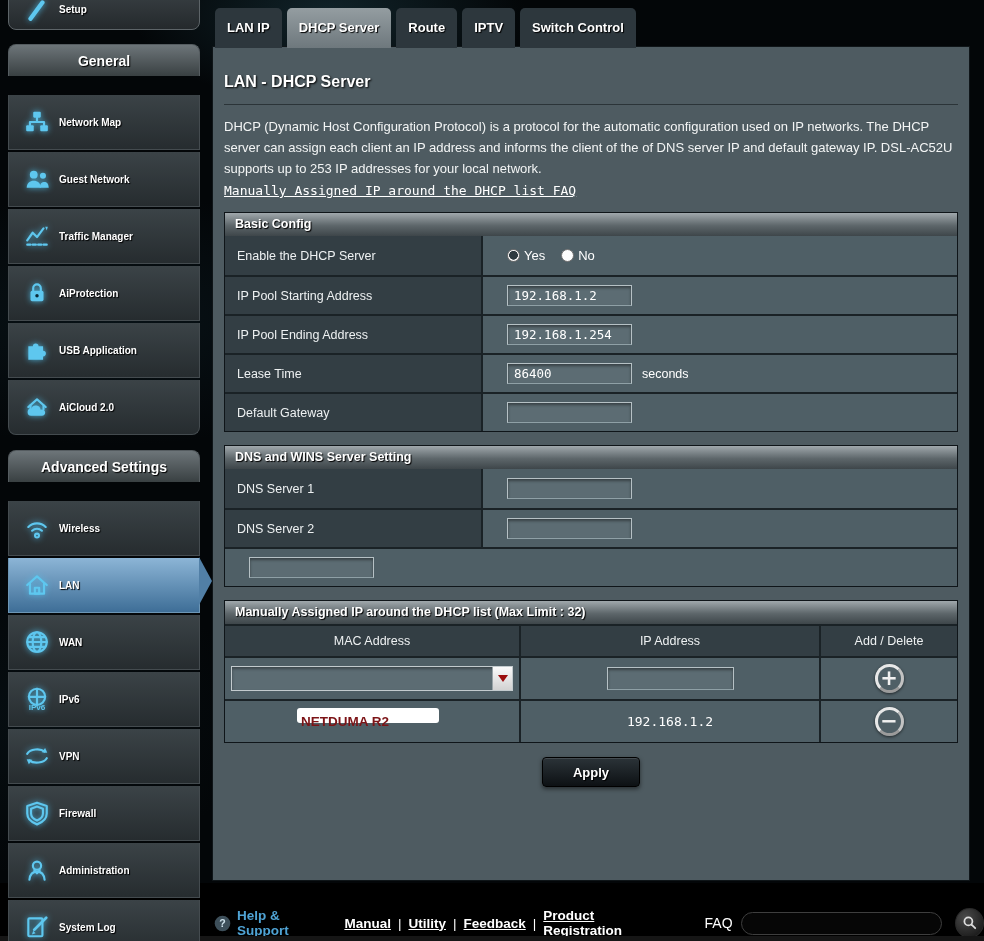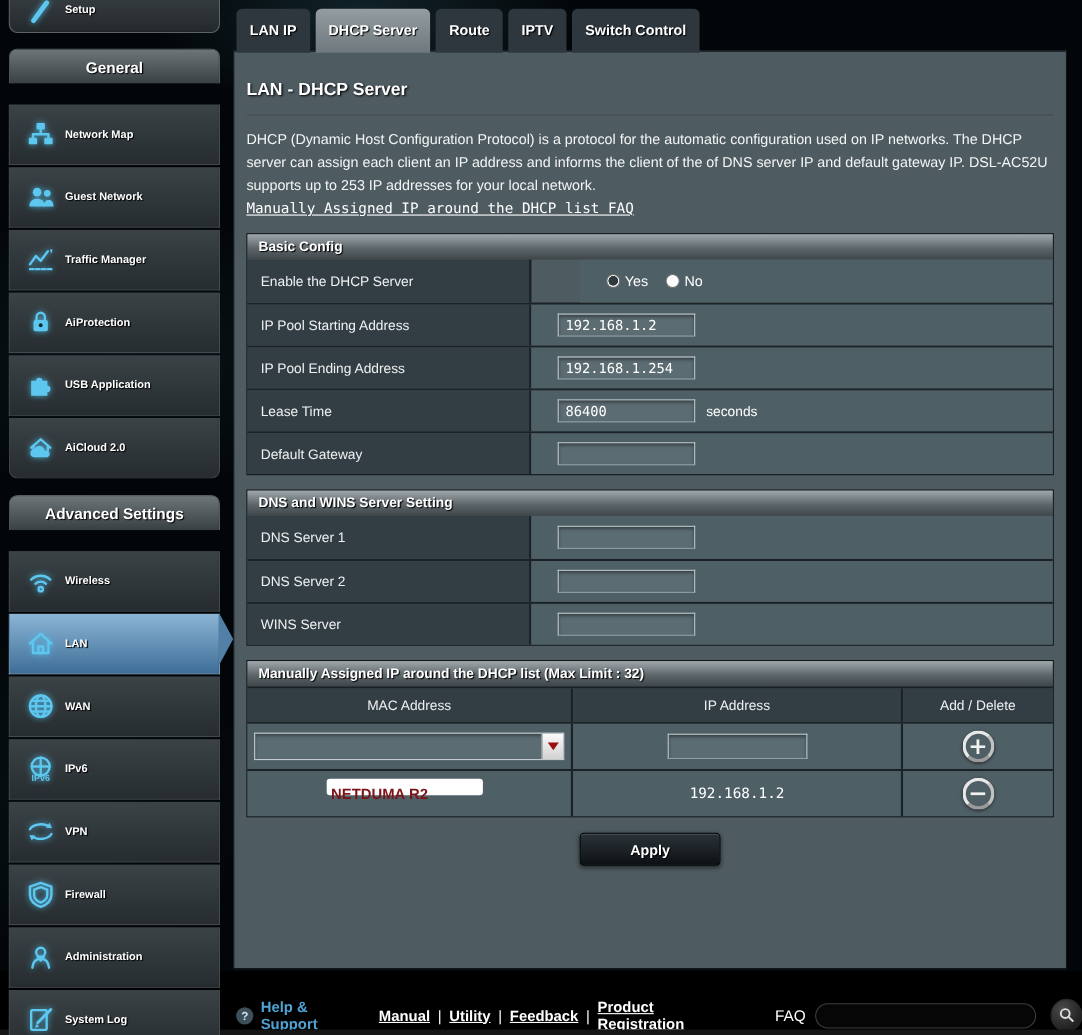--- a/index.html
+++ b/index.html
@@ -91,21 +91,21 @@
     box-shadow:0 1px 3px rgba(0,0,0,.6); cursor:pointer;
     display:flex; align-items:center; justify-content:center;
     font-family:"DejaVu Sans", sans-serif; }
   .redact { position:relative; width:100%; height:100%; }
   .blob { position:absolute; left:72px; top:7px; width:142px; height:15px;
     background:#fff; border-radius:3px; }
   .redname { position:absolute; left:76px; top:13px; font-weight:bold; font-size:13.5px;
     color:#7c1417; z-index:2; white-space:nowrap; }
   .ip-val { font-family:"DejaVu Sans Mono", monospace; font-size:13px; color:#fff; }
 
-  .apply { display:block; margin:14px auto 0; width:128px; height:30px;
+  .apply { display:block; margin:14px auto 0; width:98px; height:30px;
     background:linear-gradient(#2b3338,#0d1114); border:1px solid #000; border-radius:4px;
     color:#fff; font-weight:bold; font-size:13px; text-shadow:1px 1px 1px #000;
     box-shadow:0 2px 4px rgba(0,0,0,.5), inset 0 1px 0 rgba(255,255,255,.12); cursor:pointer; }
 
   
   #footer { position:absolute; left:0; top:883px; width:984px; height:58px; background:#000; z-index:2; }
   #footer::after { content:""; position:absolute; bottom:0; left:0; right:0; height:5px; background:#161616; }
   .frow { position:absolute; left:214px; top:25px; display:flex; align-items:center; }
   .help { display:flex; align-items:center; cursor:pointer; }
   .help-txt { margin-left:6px; color:#4fa3d4; font-weight:bold; font-size:13.5px; }
@@ -302,21 +302,21 @@
 
 <div id="panel">
   <div class="page-title">LAN - DHCP Server</div>
   <div class="divider"></div>
   <p class="desc">DHCP (Dynamic Host Configuration Protocol) is a protocol for the automatic configuration used on IP networks. The DHCP server can assign each client an IP address and informs the client of the of DNS server IP and default gateway IP. DSL-AC52U supports up to 253 IP addresses for your local network.</p>
   <a class="faq-link">Manually Assigned IP around the DHCP list FAQ</a>
 
   
   <div class="section">
     <div class="sec-hd">Basic Config</div>
-    <div class="row" style="border-top:none;gap:44px;">
+    <div class="row" style="border-top:none;">
       <div class="cell-l">Enable the DHCP Server</div>
       <div class="cell-r">
         <input class="radio" type="radio" name="dhcp-enable" checked="" style="">
         <span class="radlbl">Yes</span>
         <input class="radio" type="radio" name="dhcp-enable" style="">
         <span class="radlbl">No</span>
       </div>
     </div>
     <div class="row">
       <div class="cell-l">IP Pool Starting Address</div>
@@ -354,21 +354,20 @@
           <input class="txt" value="" style="">
         </div>
     </div>
     <div class="row">
       <div class="cell-l">DNS Server 2</div>
       <div class="cell-r">
           <input class="txt" value="" style="">
         </div>
     </div>
     <div class="row">
-      <div class="cell-l">WINS Server</div>
       <div class="cell-r">
           <input class="txt" value="" style="">
         </div>
     </div>
   </div>
 
   
   <div class="section">
     <div class="sec-hd">Manually Assigned IP around the DHCP list (Max Limit : 32)</div>
     <div class="hrow">

